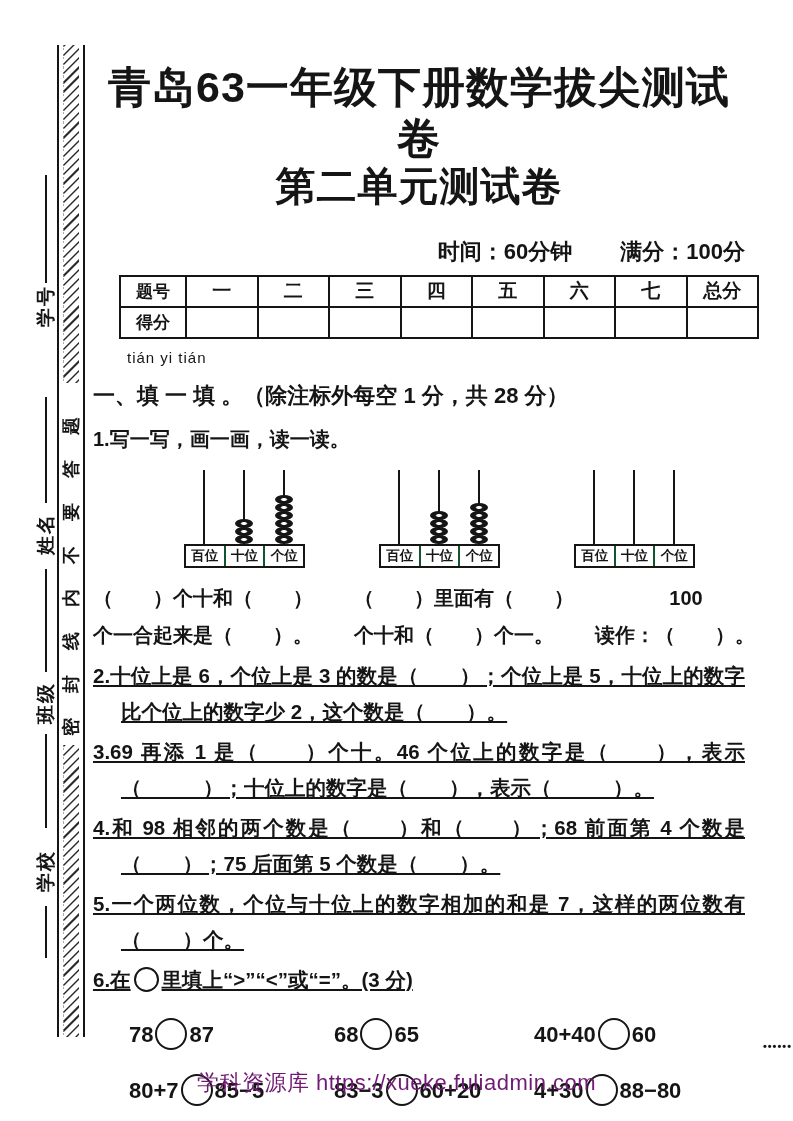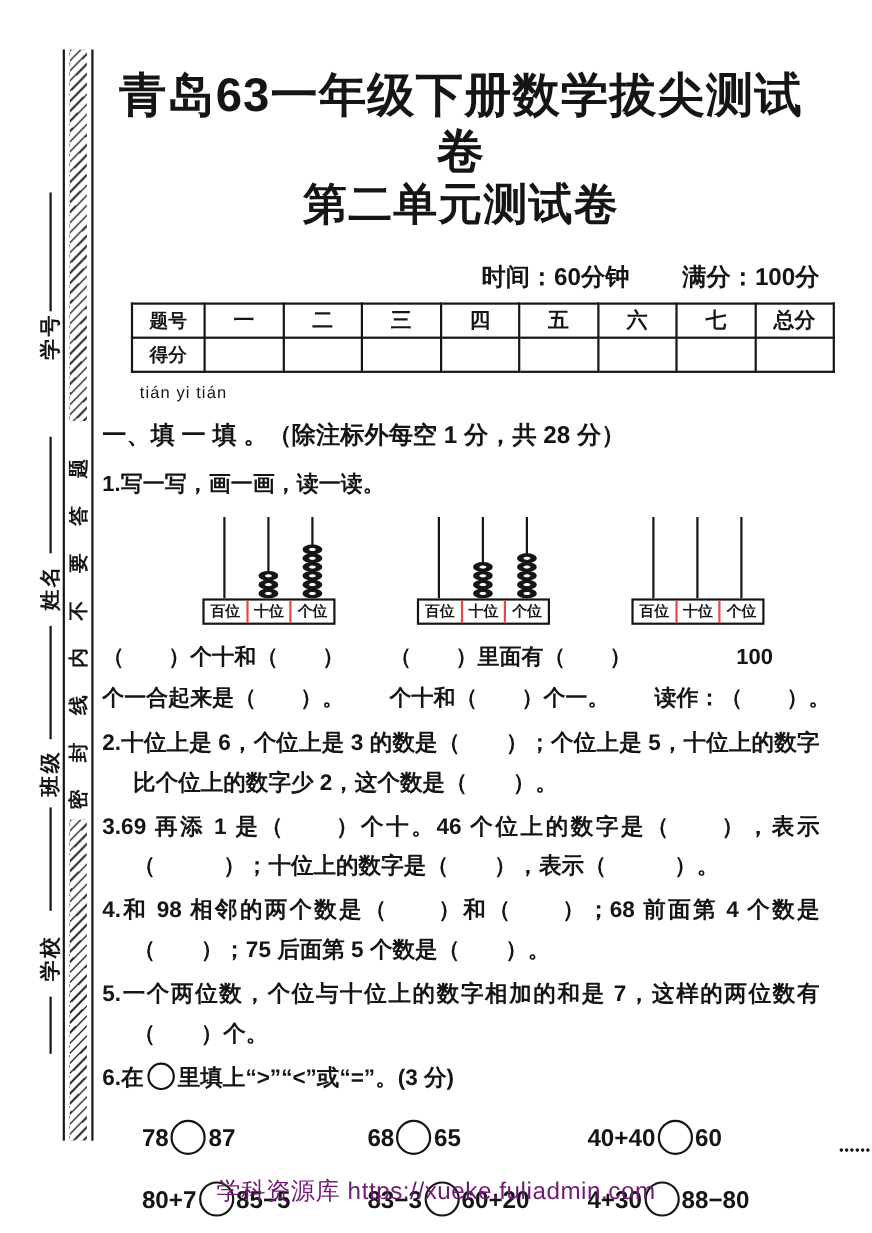--- a/index.html
+++ b/index.html
@@ -50,31 +50,31 @@
   .abacus.a2{margin-left:74px;}
   .abacus.a3{margin-left:74px;}
   .rods{display:flex;height:74px;}
   .rod{position:relative;width:40px;display:flex;flex-direction:column;
     justify-content:flex-end;align-items:center;}
   .rod::before{content:"";position:absolute;top:0;bottom:0;left:50%;width:2px;margin-left:-1px;background:#151515;}
   .bead{flex:0 0 auto;width:18px;height:9px;border-radius:50%;margin-top:-1px;position:relative;z-index:1;
     background:radial-gradient(ellipse 45% 42% at 50% 50%, #ffffff 0 28%, #151515 46%);}
   .abacus-base{display:flex;border:2px solid #151515;background:#fff;position:relative;z-index:2;}
   .bcell{flex:1 1 0;height:20px;line-height:20px;text-align:center;
-    font-size:13.5px;font-weight:bold;border-left:2px solid #ef4444;}
+    font-size:13.5px;font-weight:bold;border-left:2px solid #14532d;}
   .bcell:first-child{border-left:none;}
 
   
   .fill-grid{margin-top:12px;display:grid;grid-template-columns:261px 241px 150px;font-size:20px;font-weight:bold;}
   .fill-grid .line{line-height:37px;white-space:nowrap;}
   .num100{padding-left:32px;font-weight:bold;text-align:center;}
 
   
   .q{font-size:20.5px;font-weight:bold;line-height:36px;margin:4px 0 4px 0;
-    padding-left:28px;text-indent:-28px;text-align:justify;}
+    padding-left:28px;text-indent:-28px;text-align:justify;text-decoration:underline;}
   .circle{display:inline-block;border:2px solid #151515;border-radius:50%;vertical-align:middle;background:#fff;}
   .circle.small{width:21px;height:21px;margin:0 3px 4px 3px;}
   .circle.big{width:28px;height:28px;margin:0 2px 4px 2px;}
 
   .cmp-row{display:flex;margin-top:20px;font-size:22px;font-weight:bold;}
   .cmp-row.r1 .cmp:nth-child(1){margin-left:36px;width:205px;}
   .cmp-row.r1 .cmp:nth-child(2){width:200px;}
   .cmp-row.r2 .cmp:nth-child(1){margin-left:36px;width:205px;}
   .cmp-row.r2 .cmp:nth-child(2){width:200px;}
   .cmp{white-space:nowrap;}

